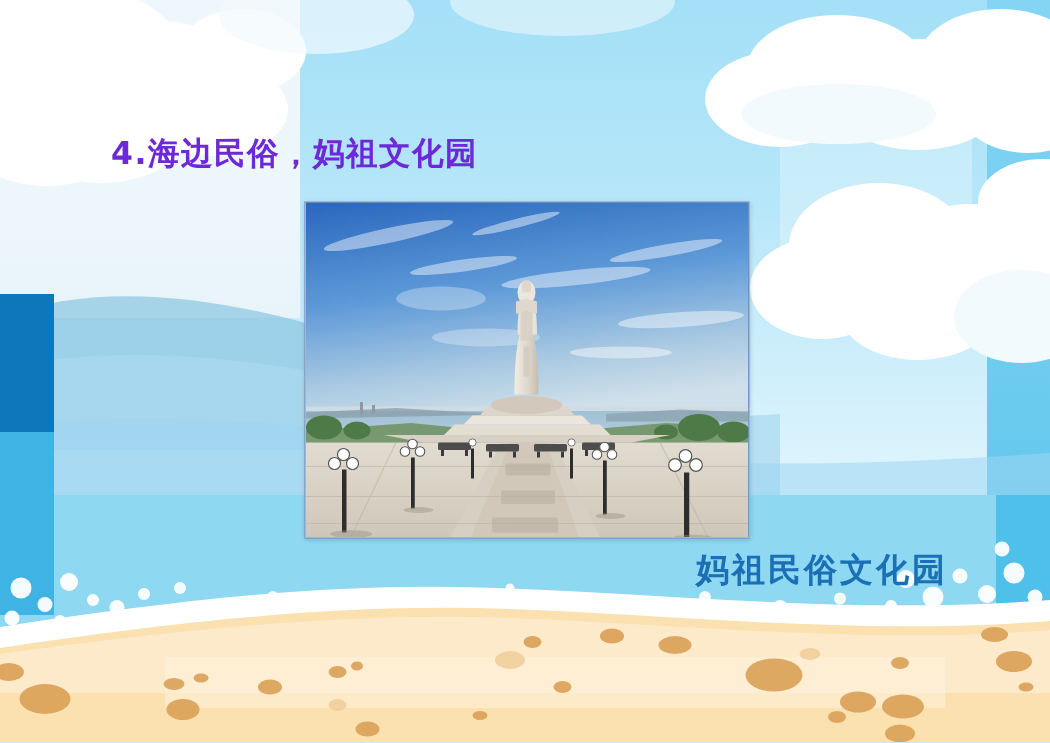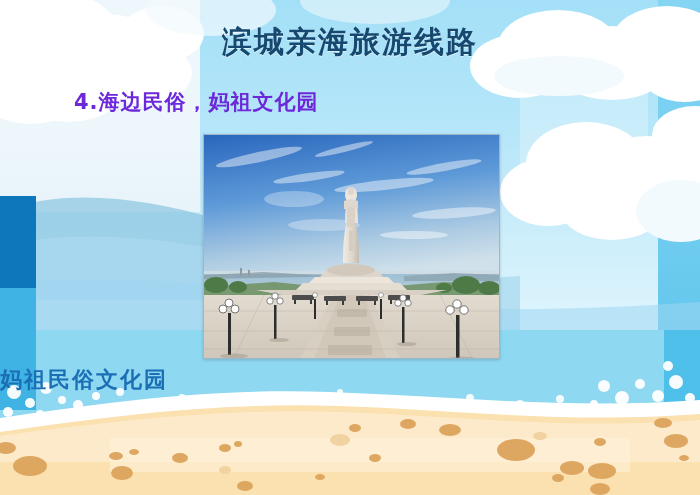--- a/index.html
+++ b/index.html
@@ -51,21 +51,21 @@
     font-family:"DejaVu Sans","Liberation Sans",sans-serif;
   }
   .subtitle{
     position:absolute;left:74px;top:88px;
     font-size:21px;font-weight:bold;letter-spacing:1px;
     color:#6d28d9;
     font-family:"DejaVu Sans","Liberation Sans",sans-serif;
   }
   .caption{
     position:absolute;left:0;top:365px;width:632px;
-    text-align:left;
+    text-align:right;
     font-size:22px;font-weight:bold;letter-spacing:2px;
     color:#1b6fb5;
     font-family:"DejaVu Sans","Liberation Sans",sans-serif;
   }
 
   
   .photo{
     position:absolute;left:203px;top:134px;
     width:295px;height:223px;
     border:1px solid #9fb7c9;
@@ -199,21 +199,20 @@
       <ellipse cx="408" cy="424" rx="8" ry="5"></ellipse>
       <ellipse cx="355" cy="428" rx="6" ry="4"></ellipse>
     </g>
     <g fill="#f0cf9b" opacity="0.9">
       <ellipse cx="340" cy="440" rx="10" ry="6"></ellipse>
       <ellipse cx="540" cy="436" rx="7" ry="4"></ellipse>
       <ellipse cx="225" cy="470" rx="6" ry="4"></ellipse>
     </g>
   </svg>
 
-  <div class="title">滨城亲海旅游线路</div>
   <div class="subtitle">4.海边民俗，妈祖文化园</div>
 
   <div class="photo">
     <svg class="ph-svg" viewBox="0 0 295 223" preserveAspectRatio="none">
       <defs>
         <linearGradient id="skyg" x1="0" y1="0" x2="0.25" y2="1">
           <stop offset="0" stop-color="#2a67bd"></stop>
           <stop offset="0.45" stop-color="#5e9ad8"></stop>
           <stop offset="0.78" stop-color="#a9c9e2"></stop>
           <stop offset="1" stop-color="#cfe0ea"></stop>

